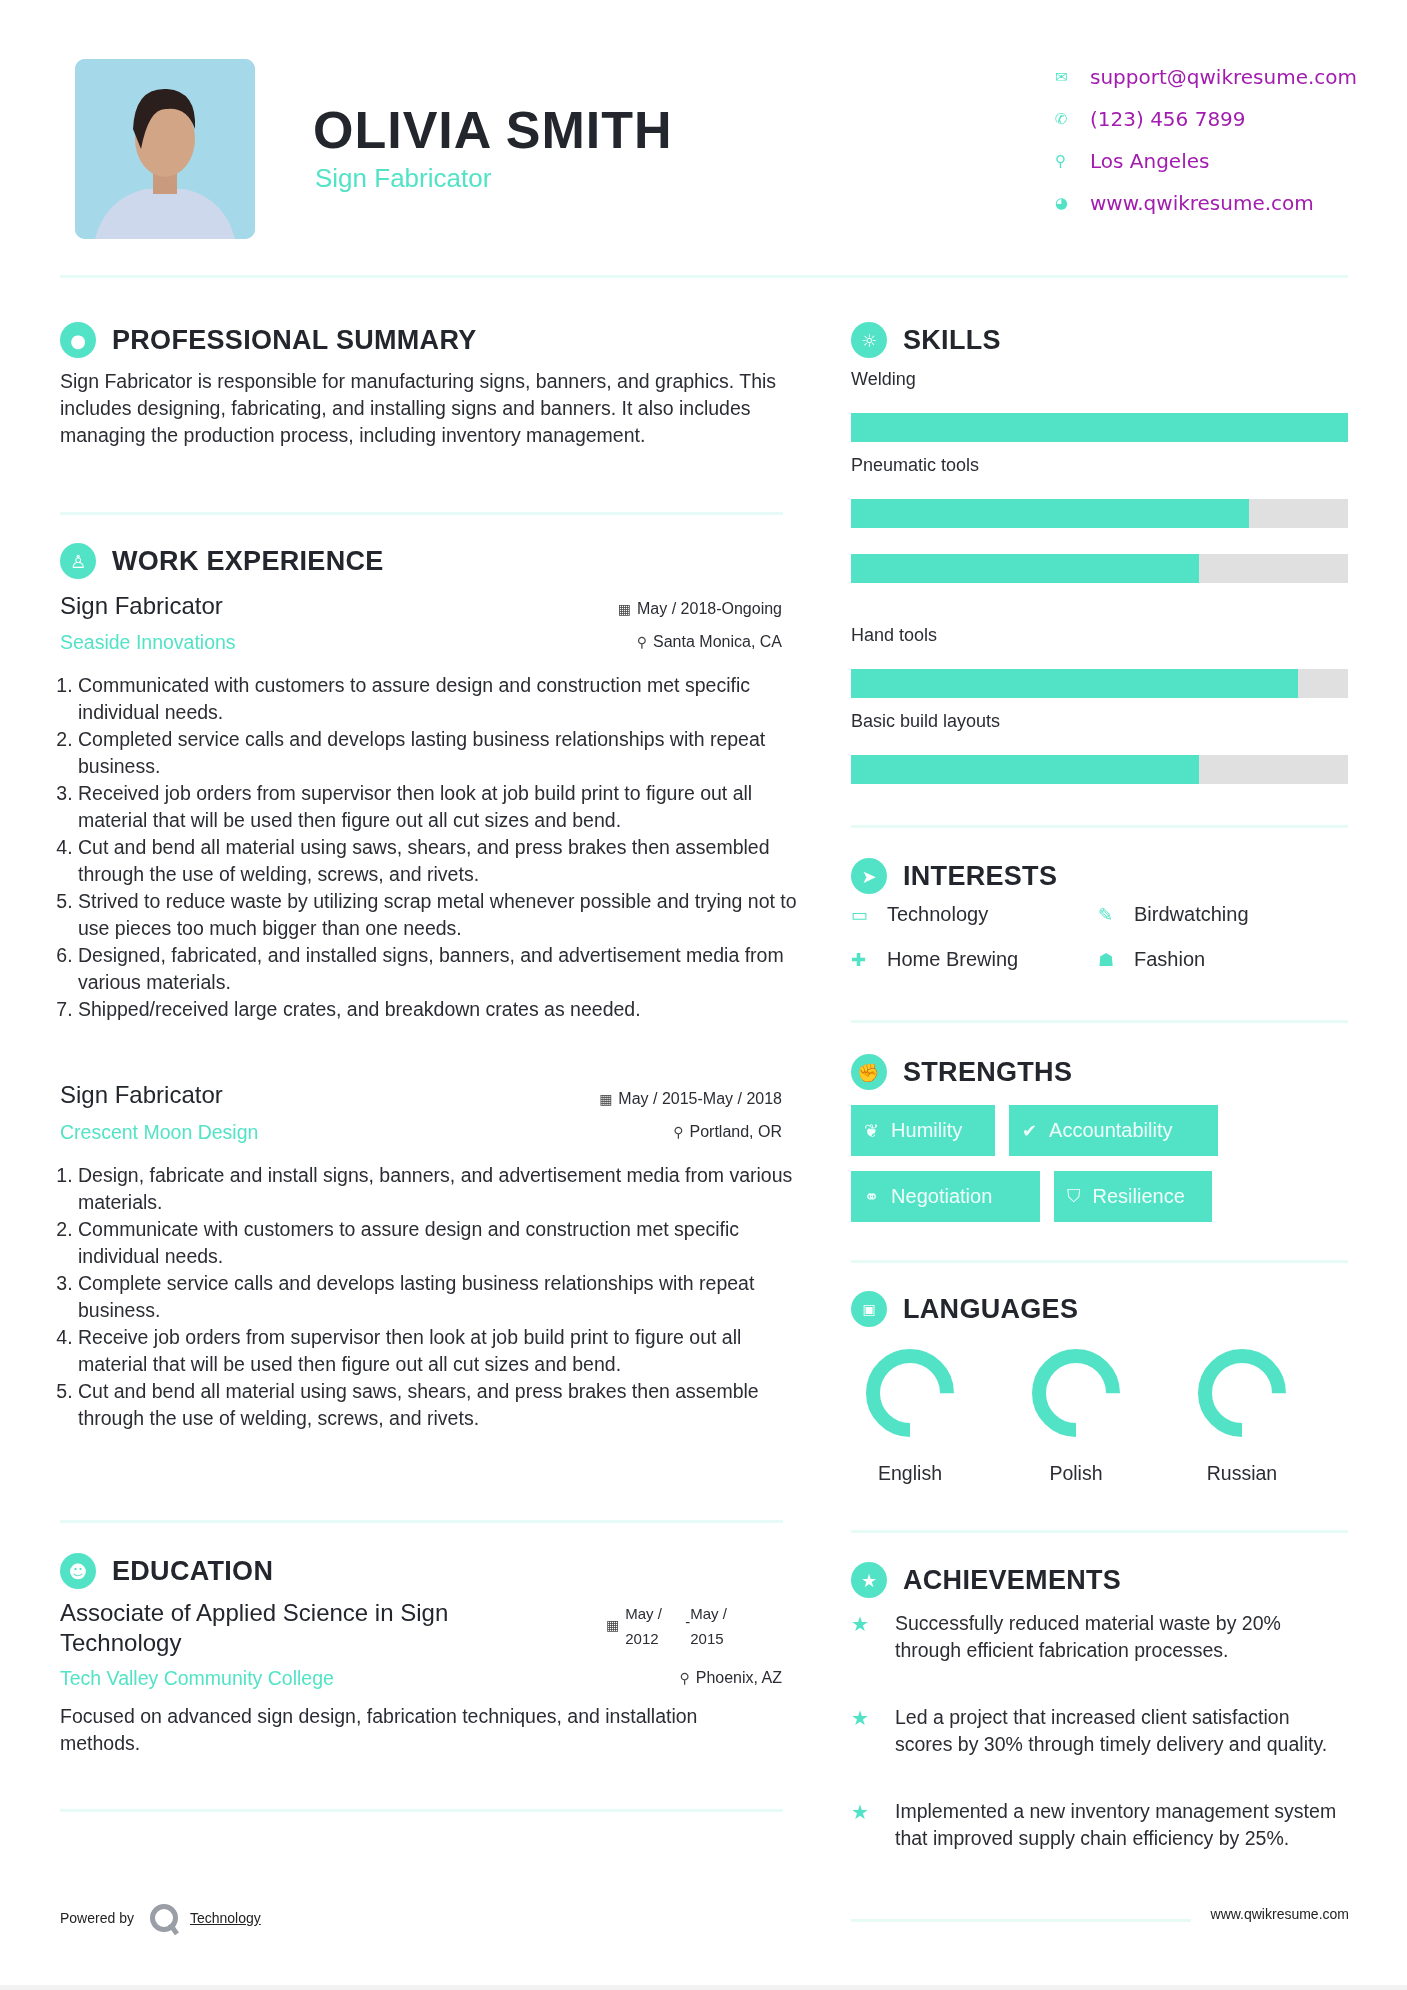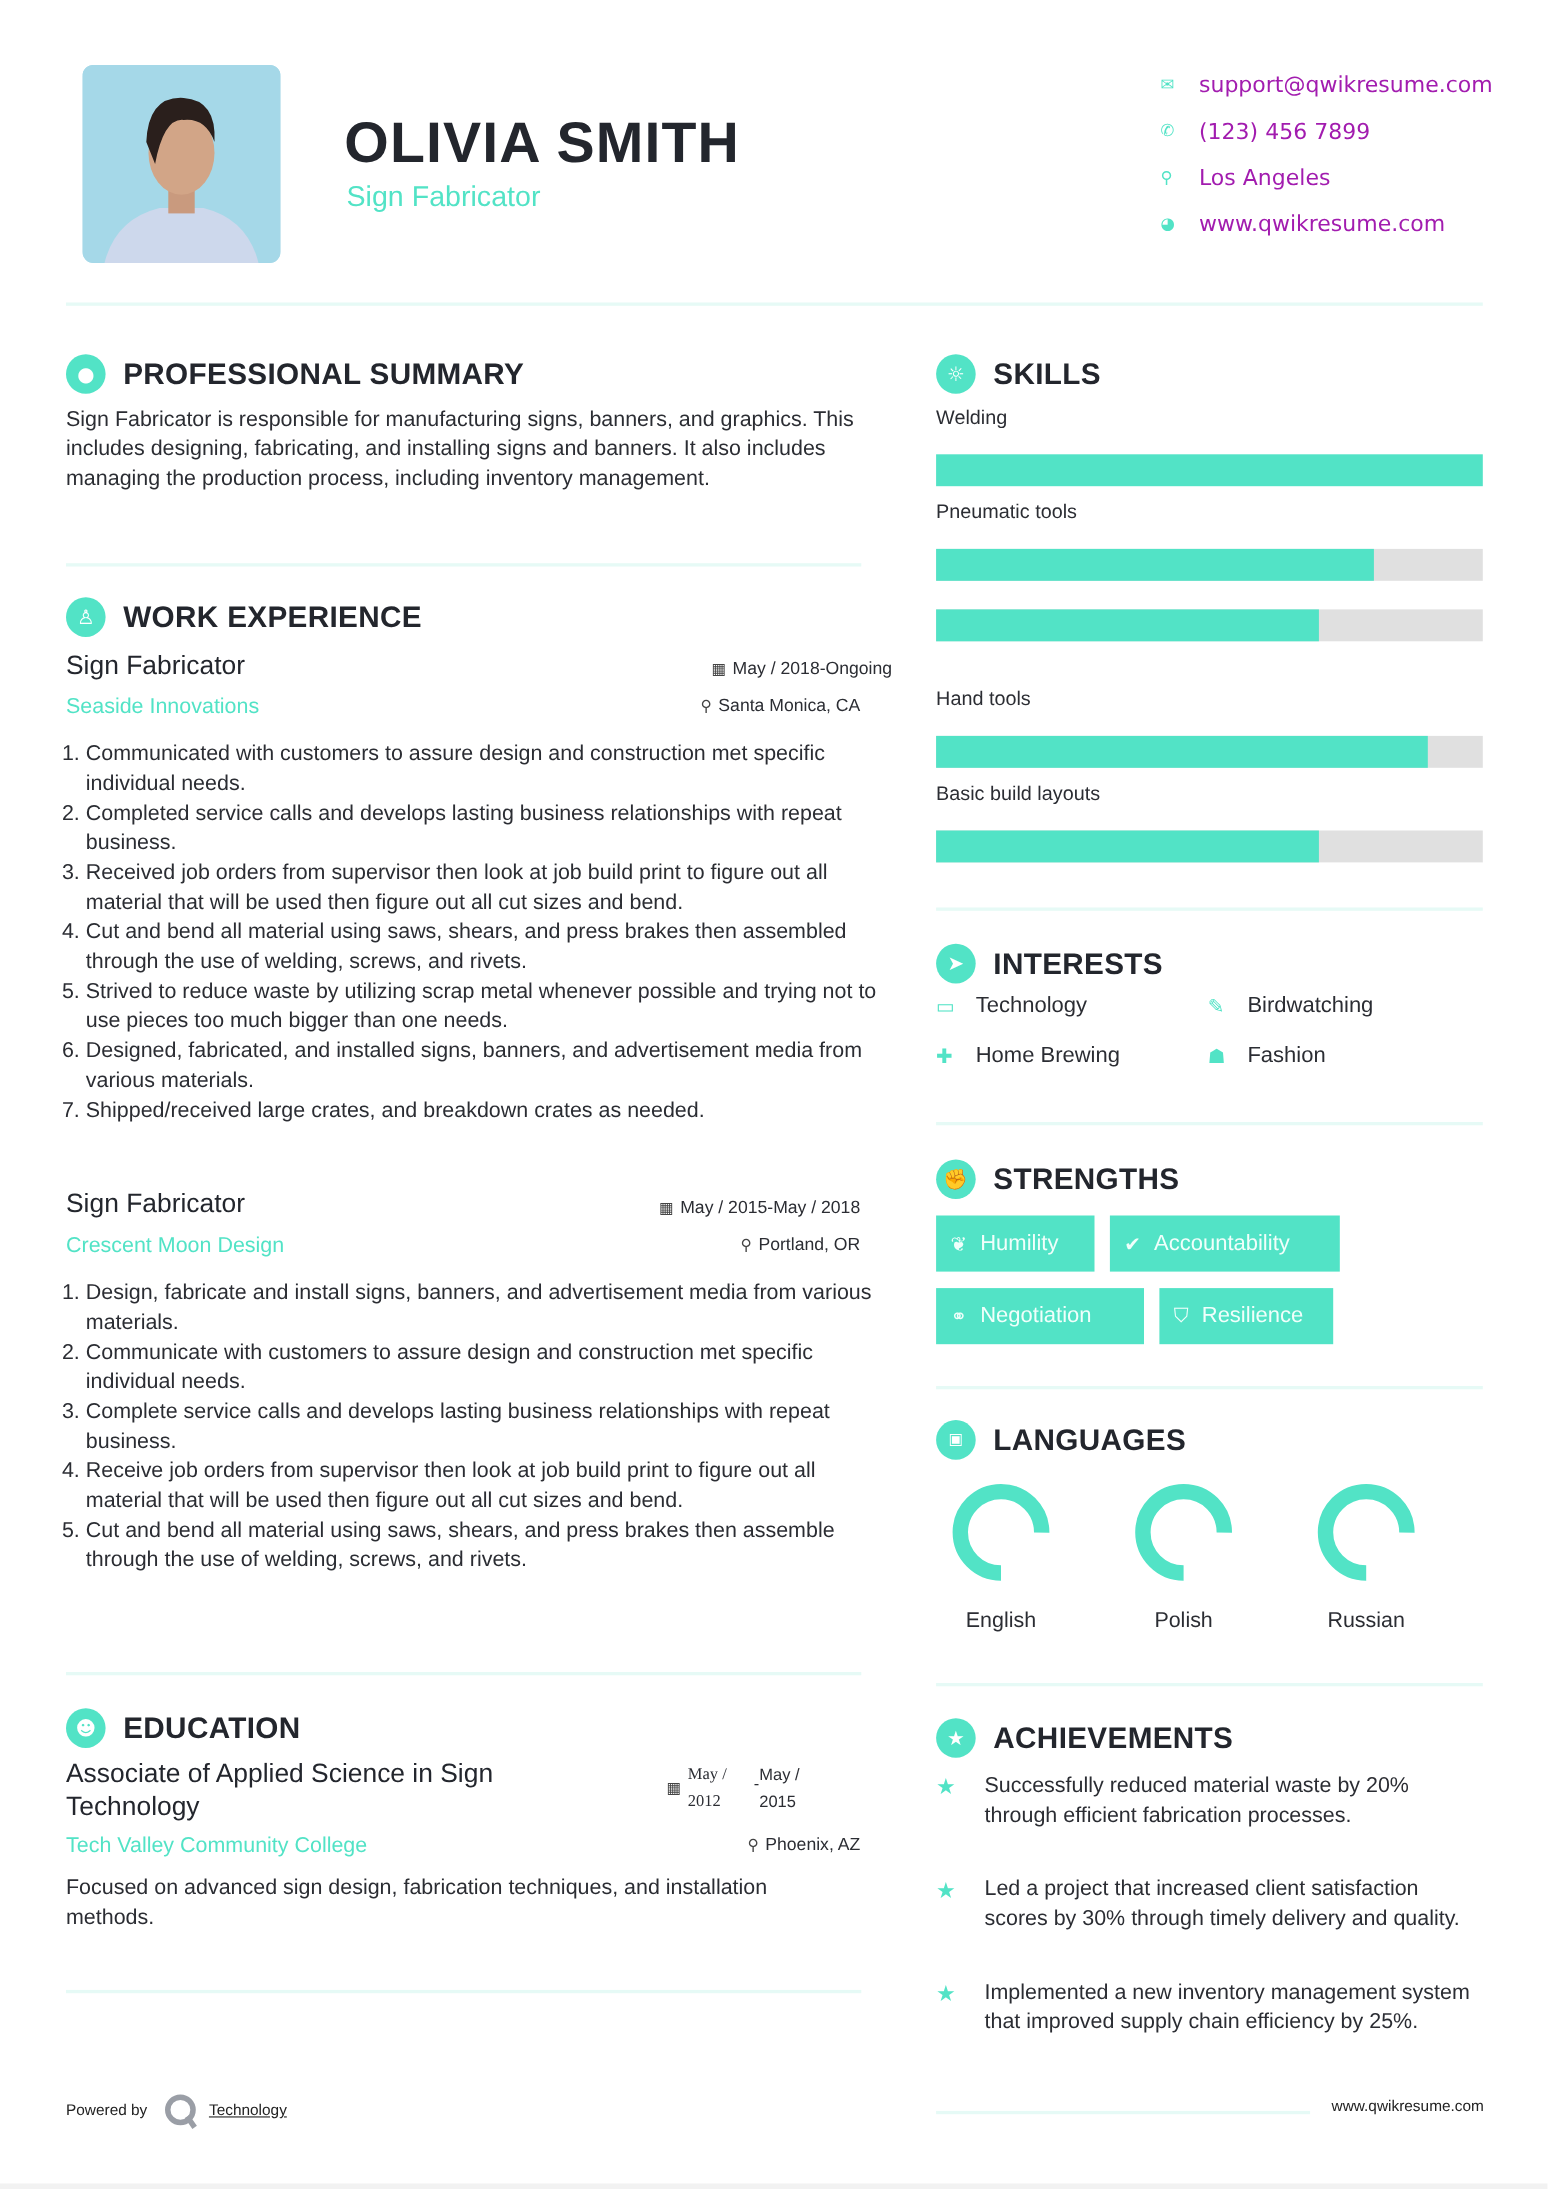--- a/index.html
+++ b/index.html
@@ -107,21 +107,21 @@
   <div class="para" style="left:60px; top:368px; width:740px;">Sign Fabricator is responsible for manufacturing signs, banners, and graphics. This includes designing, fabricating, and installing signs and banners. It also includes managing the production process, including inventory management.</div>
   <div class="hr" style="left:60px; top:512px; width:723px;"></div>
 
   <div class="sec-head" style="left:60px; top:543px;">
     <span class="sec-icon">♙</span>
     <span class="sec-title">WORK EXPERIENCE</span>
   </div>
 
   <div class="job-role" style="left:60px; top:592px;">Sign Fabricator</div>
   <div class="job-company" style="left:60px; top:631px;">Seaside Innovations</div>
-  <div class="job-meta" style="right:596px; top:600px;">
+  <div class="job-meta" style="right:625px; top:600px;">
     <span class="mi">▦</span><span>May / 2018-Ongoing</span>
   </div>
   <div class="job-meta" style="right:625px; top:633px;">
     <span class="mi">⚲</span><span>Santa Monica, CA</span>
   </div>
   <ol class="bullets" style="left:60px; top:672px; width:740px;">
     <li>Communicated with customers to assure design and construction met specific individual needs.</li>
     <li>Completed service calls and develops lasting business relationships with repeat business.</li>
     <li>Received job orders from supervisor then look at job build print to figure out all material that will be used then figure out all cut sizes and bend.</li>
     <li>Cut and bend all material using saws, shears, and press brakes then assembled through the use of welding, screws, and rivets.</li>
@@ -148,21 +148,21 @@
 
   <div class="hr" style="left:60px; top:1520px; width:723px;"></div>
 
   <div class="sec-head" style="left:60px; top:1553px;">
     <span class="sec-icon">☻</span>
     <span class="sec-title">EDUCATION</span>
   </div>
   <div class="job-role" style="left:60px; top:1598px; width:470px; line-height:30px;">Associate of Applied Science in Sign Technology</div>
   <div class="job-meta" style="left:606px; top:1601px; width:180px; text-align:left; display:flex; font-size:15px; line-height:25px;">
     <span class="mi" style="padding-top:12px;">▦</span>
-    <span style="width:54px;font-family:Liberation Serif, serif;">May / 2012</span>
+    <span style="width:54px;">May / 2012</span>
     <span style="padding-top:8px; margin-left:6px;">-</span>
     <span style="width:54px;">May / 2015</span>
   </div>
   <div class="job-company" style="left:60px; top:1667px;">Tech Valley Community College</div>
   <div class="job-meta" style="right:625px; top:1669px;">
     <span class="mi">⚲</span><span>Phoenix, AZ</span>
   </div>
   <div class="para" style="left:60px; top:1703px; width:720px;">Focused on advanced sign design, fabrication techniques, and installation methods.</div>
   <div class="hr" style="left:60px; top:1809px; width:723px;"></div>
 

